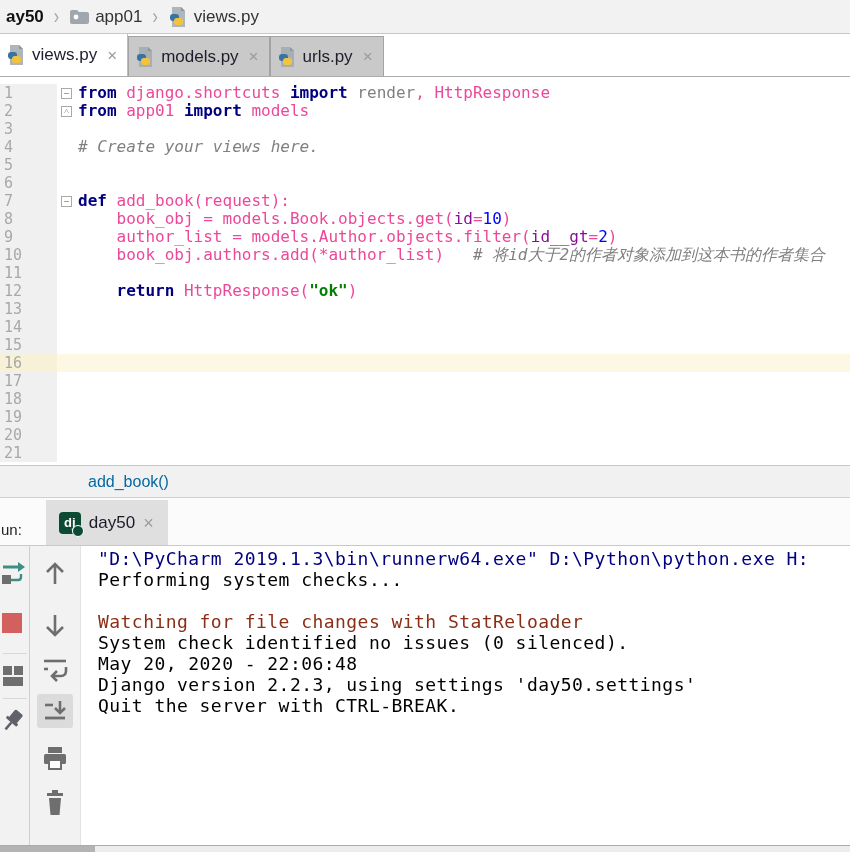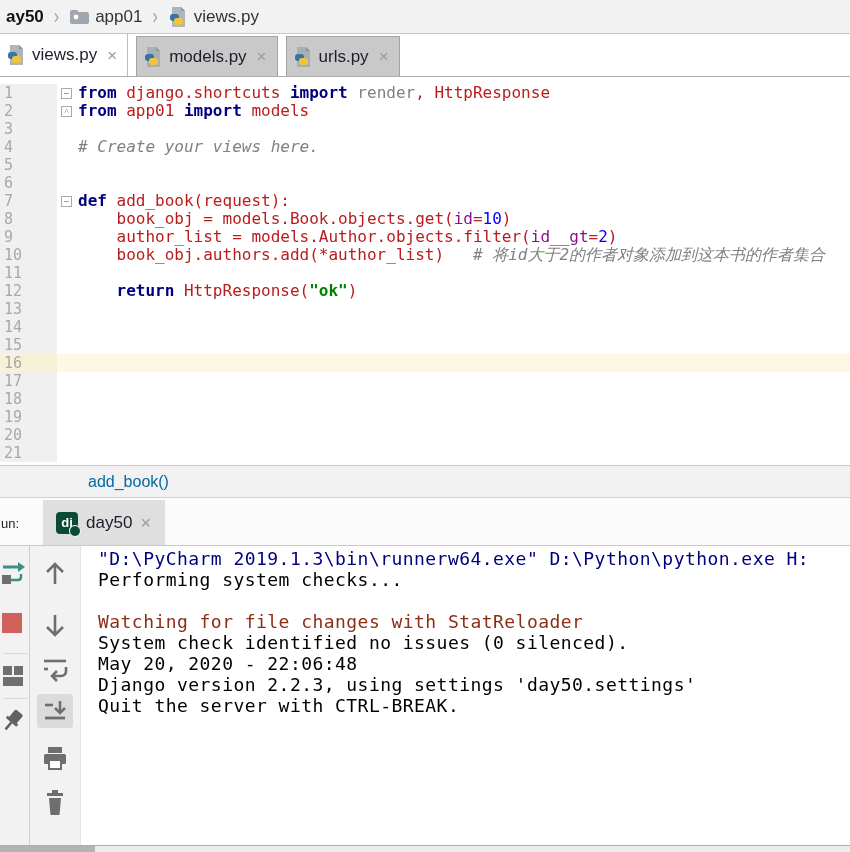--- a/index.html
+++ b/index.html
@@ -12,55 +12,55 @@
                  display:flex; align-items:center; padding-left:2px; flex:0 0 auto; }
   .crumb { font-size:17px; color:#333; display:flex; align-items:center; gap:6px; padding:0 4px; cursor:pointer; }
   .crumb.project { font-weight:bold; color:#111; }
   .crumb-sep { color:#A6A6A6; font-size:16px; padding:0 6px; transform:scaleY(1.4); }
 
   
   .tabbar { height:43px; background:#fff; border-bottom:1px solid #ACACAC;
             display:flex; align-items:flex-end; flex:0 0 auto; }
   .tab { height:40px; display:flex; align-items:center; padding:0 10px 0 6px; gap:6px; cursor:pointer; }
   .tab.active { height:42px; background:#fff; border-right:1px solid #BDBDBD; }
-  .tab.inactive { background:#C9C9C9; border:1px solid #A3A3A3; border-bottom:none; margin-left:8px; }
+  .tab.inactive { background:#C9C9C9; border:1px solid #A3A3A3; border-bottom:none; margin-left:0; }
   .tab-label { font-size:17px; color:#1D1D2B; white-space:nowrap; }
   .tab-close { color:#9B9B9B; font-size:17px; margin-left:4px; cursor:pointer; line-height:1; }
 
   .pyicon { width:20px; height:22px; display:inline-block; position:relative; flex:0 0 auto; }
 
   
   .editor { height:388px; background:#fff; overflow:hidden; padding-top:7px; flex:0 0 auto; }
   .ed-row { display:flex; height:18px; white-space:pre; }
   .ed-row .ln { flex:0 0 57px; background:#F0F0F0; color:#A8A8A8;
                 font:15px/18px "DejaVu Sans Mono", monospace; padding-left:4px; }
   .ed-row .fold { flex:0 0 21px; position:relative; }
   .ed-row .codeline { flex:1; font:16px/18px "DejaVu Sans Mono", monospace; color:#000; overflow:hidden; }
   .ed-row.current { background:#FCF8E3; }
   .ed-row.current .ln { background:#F7F1D8; }
   .fm { position:absolute; left:4px; top:4px; width:11px; height:11px; border:1px solid #A9A9A9;
         background:#fff; color:#7A7A7A; font:9px/9px "DejaVu Sans Mono", monospace;
         text-align:center; cursor:pointer; }
   .tk-kw  { color:var(--keyword); font-weight:bold; }
-  .tk-pl  { color:#b91c1c; }
+  .tk-pl  { color:#ec4899; }
   .tk-gray{ color:var(--comment); }
   .tk-cm  { color:var(--comment); font-style:italic; }
   .tk-num { color:var(--number); }
   .tk-par { color:var(--param); }
   .tk-str { color:var(--string); font-weight:bold; }
 
   
   .navbar { height:32px; background:#F1F1F1; border-top:1px solid #C8C8C8;
             display:flex; align-items:center; padding-left:88px; flex:0 0 auto; }
   .navbar .fn { font-size:16px; color:#0369a1; cursor:pointer; }
 
   
   .runrow { height:48px; background:#FBFBFB; border-top:1px solid #D0D0D0;
             display:flex; align-items:flex-end; flex:0 0 auto; }
-  .run-label { font-size:13px; color:#222; margin:0 0 14px 1px; }
+  .run-label { font-size:15px; color:#222; margin:0 0 7px 1px; }
   .run-tab { margin-left:24px; height:45px; background:#DFDFDF; display:flex; align-items:center;
              gap:8px; padding:0 14px 0 13px; cursor:pointer; }
   .dj-badge { width:22px; height:22px; background:var(--django_green); border-radius:4px; position:relative;
               color:#fff; font:bold 13px/22px "Liberation Sans", sans-serif; text-align:center; }
   .dj-badge::after { content:""; position:absolute; right:-3px; bottom:-3px; width:10px; height:10px;
                      border-radius:50%; background:var(--django_green); border:1px solid #fff; }
   .run-tab-label { font-size:17px; color:#1C1C28; }
   .run-tab-close { color:#9B9B9B; font-size:18px; line-height:1; cursor:pointer; }
 
   

